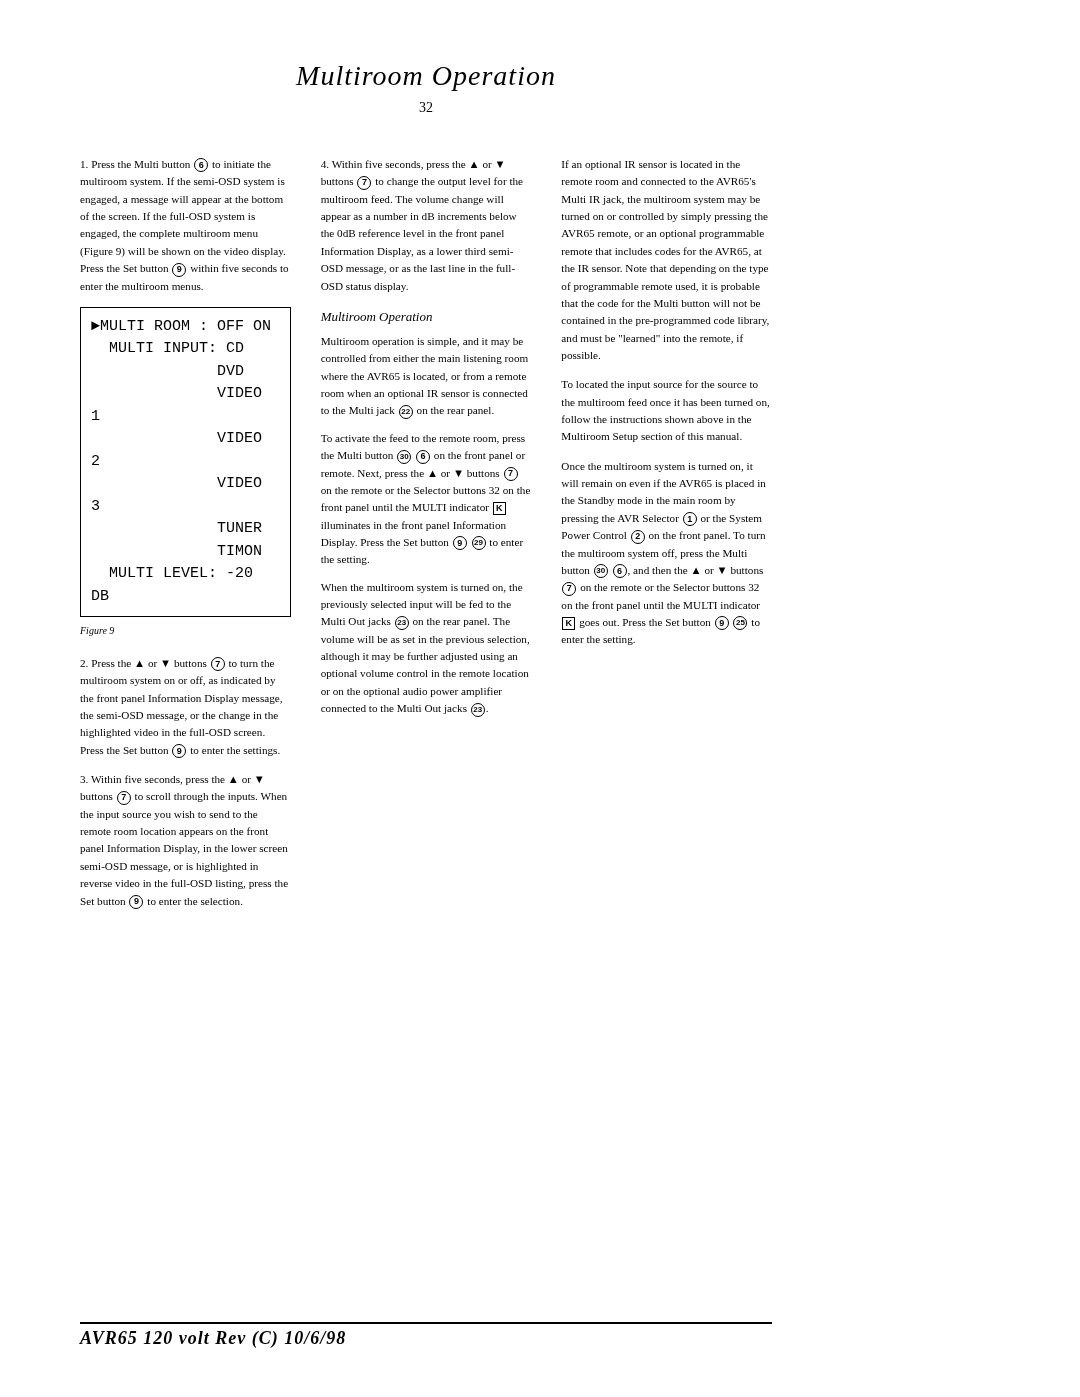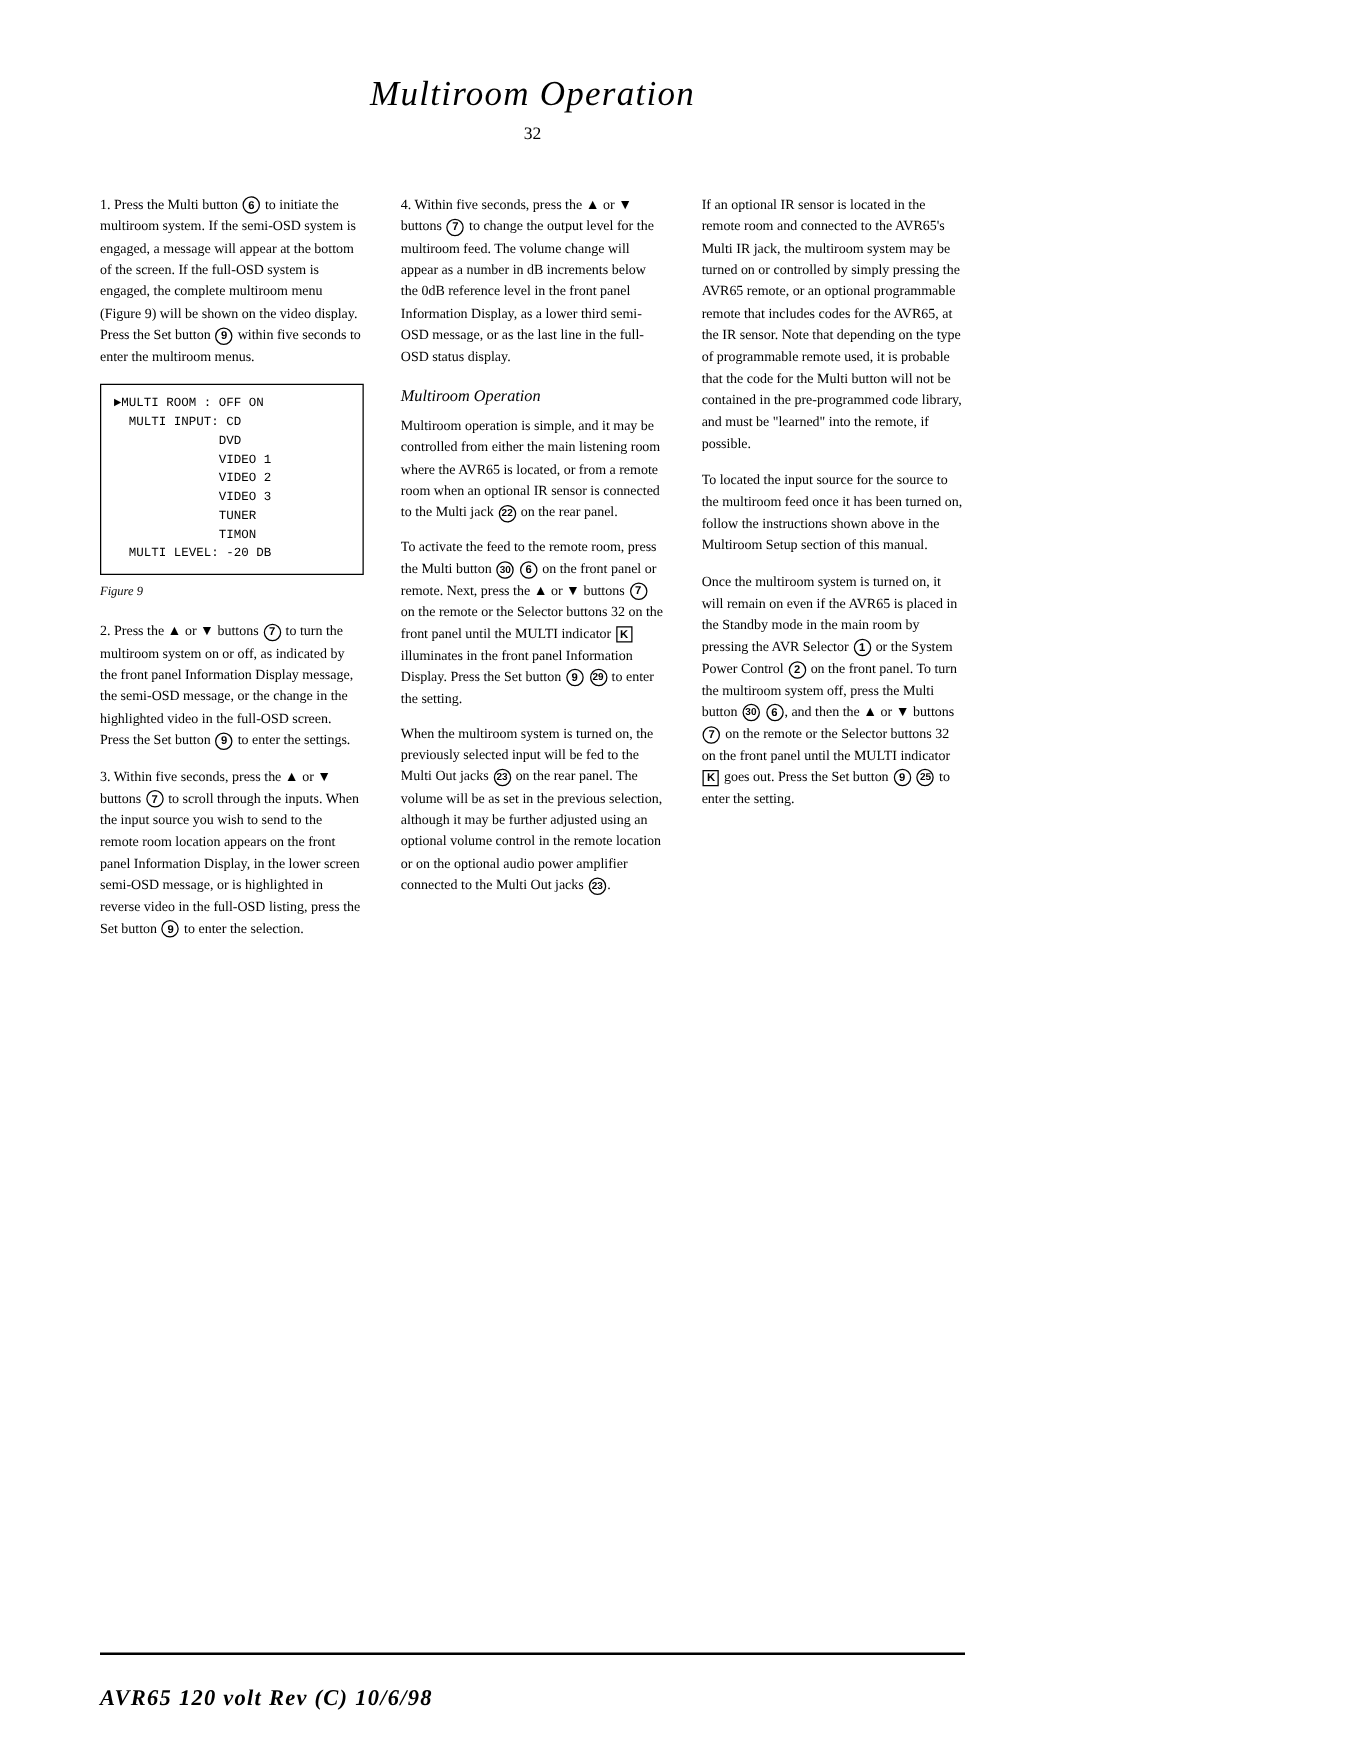--- a/index.html
+++ b/index.html
@@ -40,21 +40,21 @@
     .col { }
     p { margin-bottom: 8px; }
     .numbered-item { margin-bottom: 12px; }
     .numbered-item p { margin-bottom: 0; }
 
     .display-box {
       border: 1px solid #000;
       padding: 8px 10px;
       margin: 10px 0 6px 0;
       font-family: 'Courier New', Courier, monospace;
-      font-size: 10px;
+      font-size: 15px;
       line-height: 1.5;
       background: #fff;
     }
     .display-box-label {
       font-size: 10px;
       font-style: italic;
       margin-bottom: 16px;
     }
 
     .section-subheading {
@@ -92,25 +92,25 @@
       font-size: 9px;
       font-weight: bold;
       vertical-align: middle;
       margin: 0 1px;
       font-family: Arial, sans-serif;
       line-height: 1;
     }
 
     .footer {
       position: absolute;
-      bottom: 28px;
+      bottom: 48px;
       left: 80px;
       right: 80px;
       border-top: 2px solid #000;
-      padding-top: 24px;
+      padding-top: 4px;
     }
     .footer-text {
       font-style: italic;
       font-size: 18px;
       font-weight: bold;
       letter-spacing: 1px;
     }
   </style>
 </head>
 <body>

